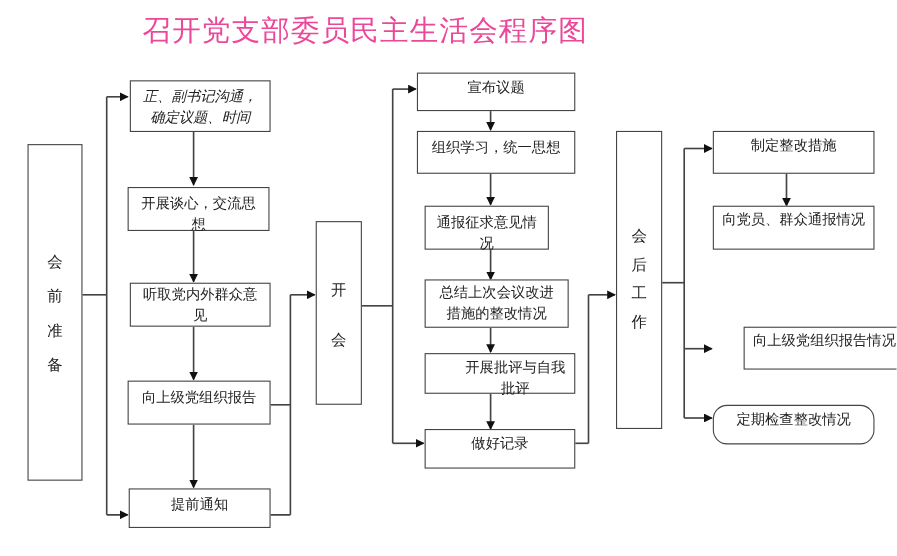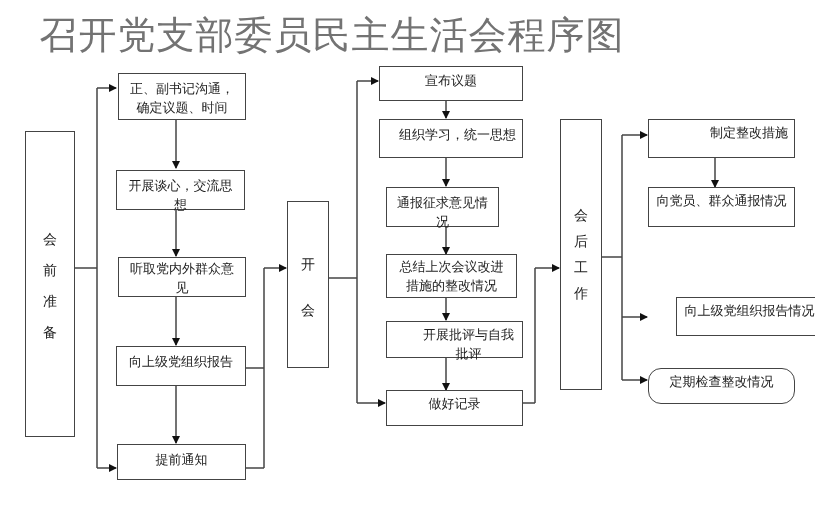--- a/index.html
+++ b/index.html
@@ -1,19 +1,19 @@
 <!DOCTYPE html>
 <html><head>
 <meta charset="utf-8">
 <style>
   html, body { margin:0; padding:0; background:#ffffff; }
   body { width:815px; height:505px; position:relative; overflow:hidden;
          font-family: "DejaVu Serif", "Liberation Serif", serif; color:#222; }
   #title { position:absolute; left:0; top:10px; width:664px; text-align:center;
-           font-size:38px; letter-spacing:1px; color:#737373; }
+           font-size:26px; letter-spacing:1px; color:#ec4899; }
   svg#lines { position:absolute; left:0; top:0; }
   .box { position:absolute; border:1.5px solid #444; background:#fff; box-sizing:border-box;
          font-size:13px; line-height:19px; text-align:center; color:#222; }
   .vbox { position:absolute; border:1.5px solid #444; background:#fff; box-sizing:border-box;
           font-size:14px; text-align:center; color:#222; }
   .vbox .vt { position:absolute; left:0; width:100%; }
   .vt span { display:block; height:31px; line-height:31px; }
   .txt { display:block; padding:5px 6px 0 6px; }
 </style>
 </head>
@@ -70,21 +70,21 @@
 
 <div class="vbox" style="left:25px;top:131px;width:50px;height:306px;">
   <div class="vt" style="top:92px;">
     <span>会</span>
     <span>前</span>
     <span>准</span>
     <span>备</span>
   </div>
 </div>
 
-<div class="box" style="left:118px;top:73px;width:128px;height:47px;">
+<div class="box" style="left:118px;top:73px;width:128px;height:47px;font-style:italic;">
   <span class="txt">正、副书记沟通，确定议题、时间</span>
 </div>
 <div class="box" style="left:116px;top:170px;width:129px;height:40px;">
   <span class="txt">开展谈心，交流思想</span>
 </div>
 <div class="box" style="left:118px;top:257px;width:128px;height:40px;">
   <span class="txt" style="padding:1px 8px 16px 8px;">听取党内外群众意见</span>
 </div>
 <div class="box" style="left:116px;top:346px;width:130px;height:40px;">
   <span class="txt">向上级党组织报告</span>
@@ -96,21 +96,21 @@
 <div class="vbox" style="left:287px;top:201px;width:42px;height:167px;">
   <div class="vt" style="top:48px;">
     <span style="height:45px;line-height:28px;">开</span>
     <span style="height:30px;line-height:30px;">会</span>
   </div>
 </div>
 
 <div class="box" style="left:379px;top:66px;width:144px;height:35px;">
   <span class="txt" style="padding-top:4px;">宣布议题</span>
 </div>
-<div class="box" style="left:379px;top:119px;width:144px;height:39px;text-align:right;">
+<div class="box" style="left:379px;top:119px;width:144px;height:39px;">
   <span class="txt" style="padding-top:5px;">组织学习，统一思想</span>
 </div>
 <div class="box" style="left:386px;top:187px;width:113px;height:40px;">
   <span class="txt">通报征求意见情况</span>
 </div>
 <div class="box" style="left:386px;top:254px;width:131px;height:44px;">
   <span class="txt" style="padding:2px 10px 0 10px;">总结上次会议改进措施的整改情况</span>
 </div>
 <div class="box" style="left:386px;top:321px;width:137px;height:37px;padding-left:28px;">
   <span class="txt" style="padding-top:3px;">开展批评与自我批评</span>
@@ -122,21 +122,21 @@
 <div class="vbox" style="left:560px;top:119px;width:42px;height:271px;">
   <div class="vt" style="top:82px;">
     <span style="height:26px;line-height:26px;">会</span>
     <span style="height:26px;line-height:26px;">后</span>
     <span style="height:26px;line-height:26px;">工</span>
     <span style="height:26px;line-height:26px;">作</span>
   </div>
 </div>
 
 <div class="box" style="left:648px;top:119px;width:147px;height:39px;">
-  <span class="txt" style="padding-top:3px;text-align:right;">制定整改措施</span>
+  <span class="txt" style="padding-top:3px;">制定整改措施</span>
 </div>
 <div class="box" style="left:648px;top:187px;width:147px;height:40px;">
   <span class="txt" style="padding-top:3px;">向党员、群众通报情况</span>
 </div>
 <div class="box" style="left:676px;top:297px;width:147px;height:39px;">
   <span class="txt" style="padding-top:3px;">向上级党组织报告情况</span>
 </div>
 <div class="box" style="left:648px;top:368px;width:147px;height:36px;border-radius:13px;">
   <span class="txt" style="padding-top:3px;">定期检查整改情况</span>
 </div>

